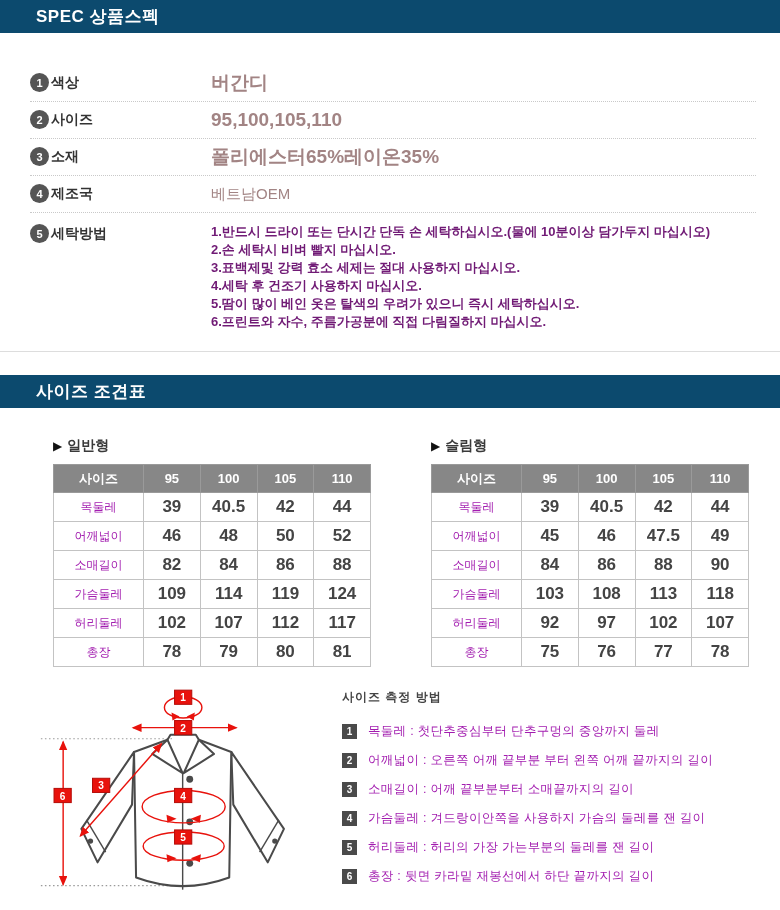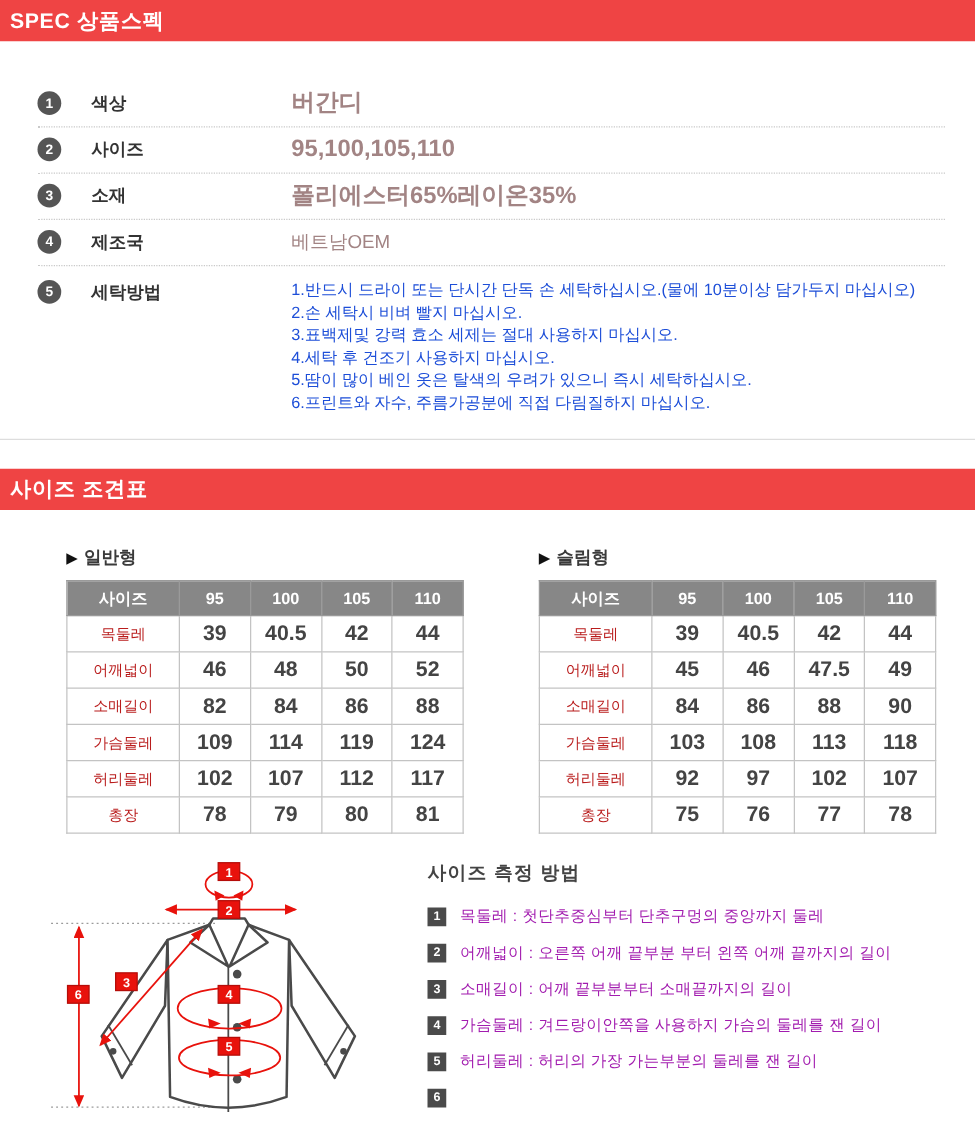--- a/index.html
+++ b/index.html
@@ -1,43 +1,43 @@
 <!DOCTYPE html>
 <html><head>
 <meta charset="utf-8">
 <style>
   html,body{margin:0;padding:0;background:#fff;}
   body{width:780px;height:910px;font-family:"Liberation Sans","DejaVu Sans",sans-serif;color:#333;overflow:hidden;}
-  .bar{background:#ef4444;color:#fff;height:33px;line-height:34px;padding-left:8px;font-size:17px;font-weight:bold;letter-spacing:.5px;}
+  .bar{background:#0c4a6e;color:#fff;height:33px;line-height:34px;padding-left:36px;font-size:17px;font-weight:bold;letter-spacing:.5px;}
   
   .spec-section{padding:32px 24px 12px 30px;border-bottom:1px solid #ddd;}
   .spec-row{display:flex;align-items:flex-start;padding:7px 0 8px;border-bottom:1px dotted #c9c9c9;}
   .spec-row.last{border-bottom:none;padding-top:10px;}
   .spec-num{flex:0 0 auto;width:19px;height:19px;border-radius:50%;background:#555;color:#fff;font-size:11px;font-weight:bold;display:flex;align-items:center;justify-content:center;margin-top:1px;}
-  .spec-label{width:160px;padding-left:24px;font-size:14px;font-weight:bold;color:#333;line-height:21px;flex:0 0 auto;}
+  .spec-label{width:160px;padding-left:2px;font-size:14px;font-weight:bold;color:#333;line-height:21px;flex:0 0 auto;}
   .spec-value{font-size:19px;font-weight:bold;color:#a28484;line-height:21px;}
   .spec-value.normal{font-weight:normal;font-size:15px;}
-  .wash-lines div{font-size:13px;color:#1d4ed8;line-height:18px;font-weight:normal;}
+  .wash-lines div{font-size:13px;color:#701a75;line-height:18px;font-weight:bold;}
   
   .bar2{margin-top:23px;}
   .tables-row{display:flex;padding:29px 0 0 53px;gap:18px;}
   .table-block{width:360px;flex:0 0 auto;}
   .table-title{font-size:14px;font-weight:bold;color:#3a3a3a;margin-bottom:9px;}
   .table-title .tri{color:#111;font-size:12px;margin-right:5px;}
   table.size{border-collapse:collapse;width:318px;table-layout:fixed;}
   table.size th,table.size td{border:1px solid #c3c3c3;text-align:center;padding:0;}
   table.size col.c0{width:90px;}
   table.size thead th{background:#878787;color:#fff;font-size:13px;font-weight:bold;height:27px;border-color:#9a9a9a;}
-  table.size tbody th{font-size:12px;font-weight:normal;color:#b91c1c;height:28px;background:#fff;}
+  table.size tbody th{font-size:12px;font-weight:normal;color:#a21caf;height:28px;background:#fff;}
   table.size tbody td{font-size:17px;font-weight:bold;color:#444;height:28px;background:#fff;}
   
   .bottom-row{display:flex;padding:10px 0 0 28px;}
   .diagram-wrap{flex:0 0 auto;width:288px;}
   .measure-panel{flex:0 0 auto;width:435px;margin-left:26px;padding-top:12px;}
-  .measure-title{font-size:15px;font-weight:bold;color:#444;letter-spacing:1px;margin-bottom:17px;}
+  .measure-title{font-size:12px;font-weight:bold;color:#444;letter-spacing:1px;margin-bottom:17px;}
   .measure-item{display:flex;align-items:flex-start;margin-bottom:12px;}
   .m-num{flex:0 0 auto;width:15px;height:15px;background:#4a4a4a;color:#fff;font-size:10px;font-weight:bold;display:flex;align-items:center;justify-content:center;margin-top:1px;}
   .m-text{padding-left:11px;font-size:12.5px;color:#a21caf;line-height:17px;letter-spacing:.3px;}
 </style>
 </head>
 <body>
 
 <div class="bar">
   <span>SPEC 상품스펙</span>
 </div>
@@ -302,15 +302,16 @@
     <div class="measure-item">
       <div class="m-num">4</div>
       <div class="m-text">가슴둘레 : 겨드랑이안쪽을 사용하지 가슴의 둘레를 잰 길이</div>
     </div>
     <div class="measure-item">
       <div class="m-num">5</div>
       <div class="m-text">허리둘레 : 허리의 가장 가는부분의 둘레를 잰 길이</div>
     </div>
     <div class="measure-item">
       <div class="m-num">6</div>
+      <div class="m-text">총장 : 뒷면 카라밑 재봉선에서 하단 끝까지의 길이</div>
     </div>
   </div>
 </div>
 
 </body></html>

